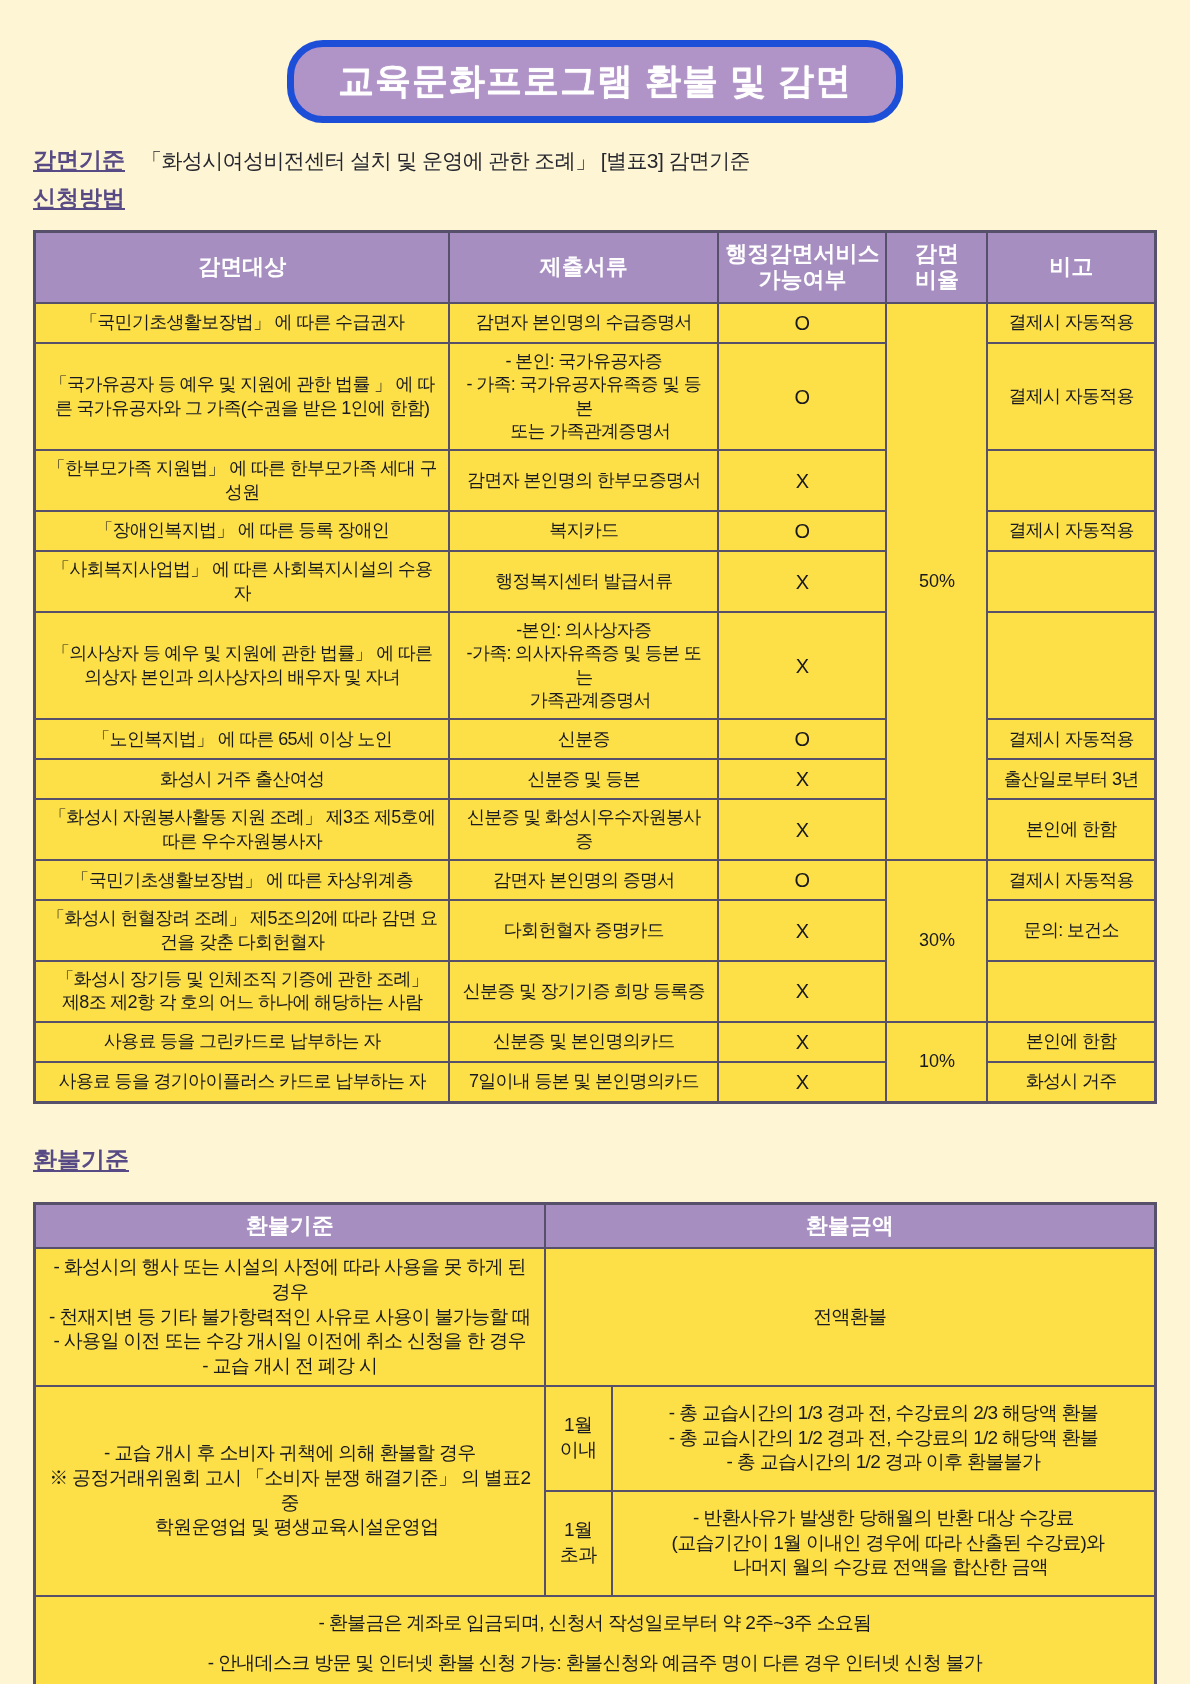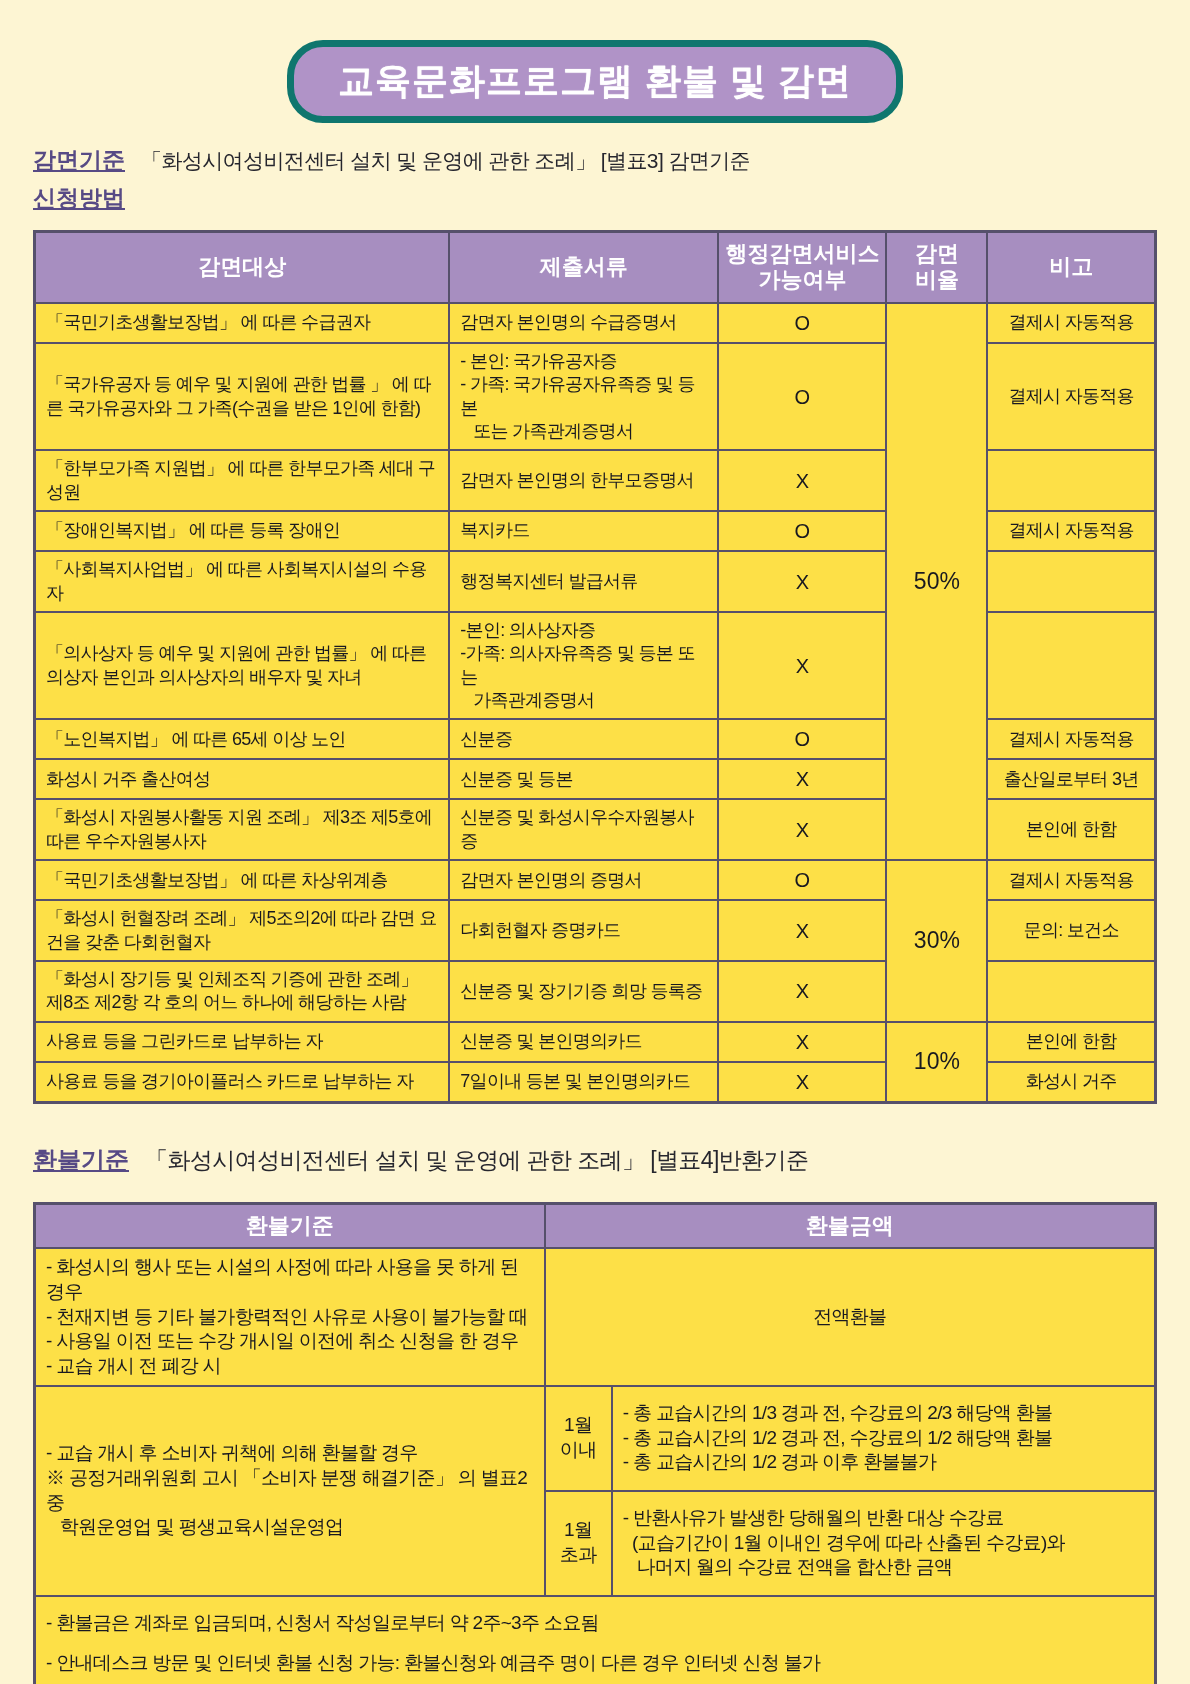--- a/index.html
+++ b/index.html
@@ -6,21 +6,21 @@
   .page{
     width:1190px;height:1684px;box-sizing:border-box;
     padding:0 33px;overflow:hidden;position:relative;
     background:#fdf5d3;color:#1c1c22;
     font-family:"Liberation Sans",sans-serif;
   }
   
   .banner-wrap{display:flex;justify-content:center;padding-top:40px;}
   .banner{
     display:inline-flex;align-items:center;justify-content:center;
-    background:#b093c7;border:7px solid #0f766e;border-radius:36px;
+    background:#b093c7;border:7px solid #1d4ed8;border-radius:36px;
     padding:10px 44px;min-height:44px;
   }
   .banner span{
     color:#ffffff;font-size:36px;font-weight:bold;letter-spacing:1px;
     text-shadow:0 0 1px #fff;
   }
   
   .intro{margin-top:22px;}
   .intro-line{display:flex;align-items:baseline;margin:7px 0;white-space:nowrap;}
   .intro-label{
@@ -35,23 +35,23 @@
   .t2{margin-top:26px;height:436px;border:3px solid #56506b;}
   th{
     background:#a78ec0;color:#ffffff;font-size:22px;font-weight:bold;
     border:2px solid #56506b;padding:8px 4px;white-space:pre-line;line-height:1.2;
   }
   td{
     border:2px solid #56506b;font-size:18px;line-height:1.3;
     padding:6px 10px;white-space:pre-line;letter-spacing:-0.7px;
     vertical-align:middle;color:#191920;
   }
-  .lt{text-align:left;border-radius:7px;}
+  .lt{text-align:center;border-radius:7px;}
   .ct{text-align:center;}
-  .rate{font-size:23px;letter-spacing:0;border-radius:31px;}
+  .rate{font-size:18px;letter-spacing:0;border-radius:31px;}
   .svc{font-size:20px;letter-spacing:0;}
   .t2 td{font-size:19px;}
   .t2 .sub-label{padding:4px 8px;letter-spacing:-0.5px;}
   .t2 .notes-cell{line-height:2.1;font-size:19px;}
 </style>
 </head>
 <body>
 
 <div class="page">
 
@@ -181,21 +181,20 @@
         <td class="lt">7일이내 등본 및 본인명의카드</td>
         <td class="ct svc">X</td>
         <td class="ct">화성시 거주</td>
       </tr>
     </tbody>
   </table>
 
   <div class="intro big" style="margin-top:40px;">
     <div class="intro-line">
       <span class="intro-label" style="font-size:24px;">환불기준</span>
-      <span class="intro-text">「화성시여성비전센터 설치 및 운영에 관한 조례」 [별표4]반환기준</span>
     </div>
   </div>
 
   <table class="t2">
     <colgroup>
       <col style="width:45.5%">
         <col style="width:6%">
         <col style="width:48.5%">
     </colgroup>
     <thead>

